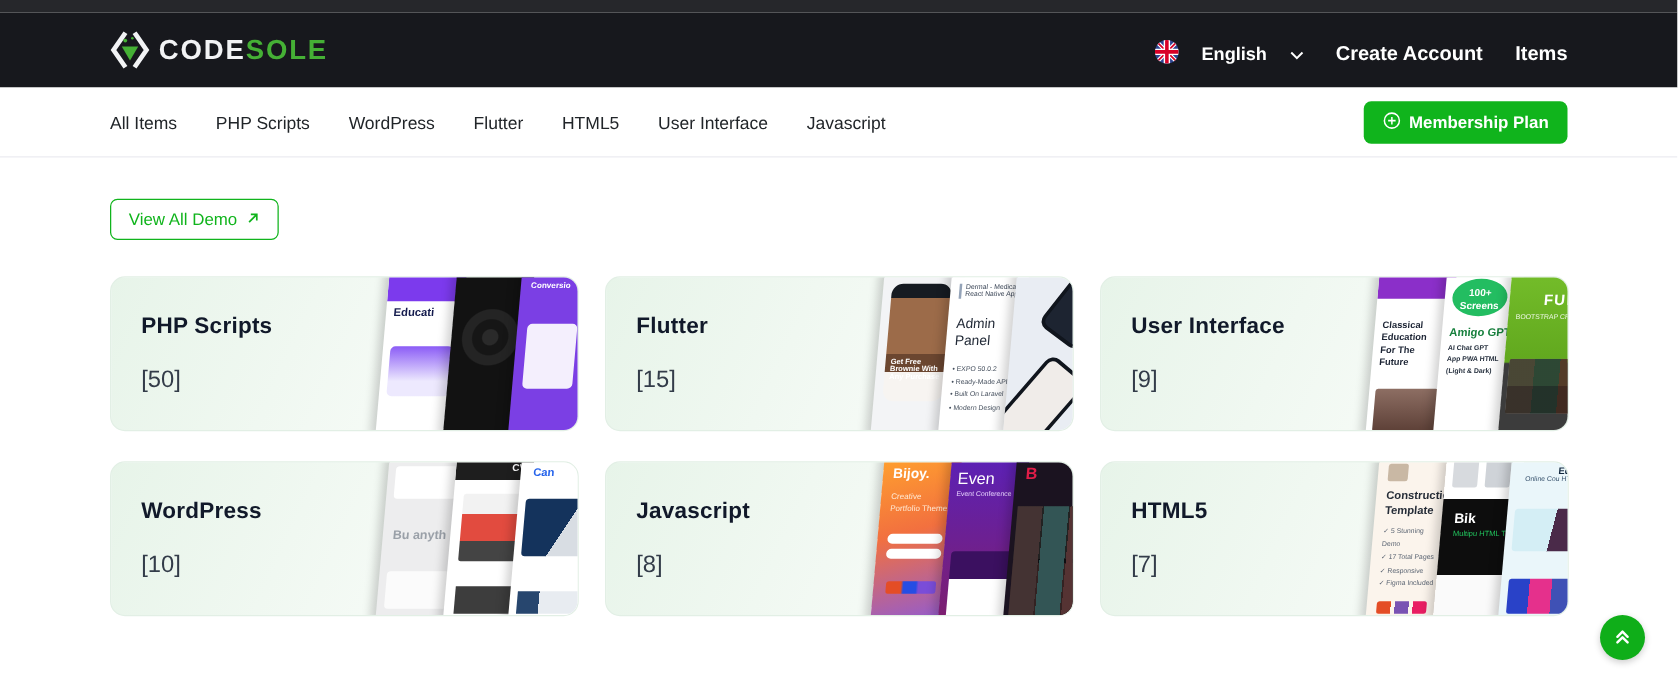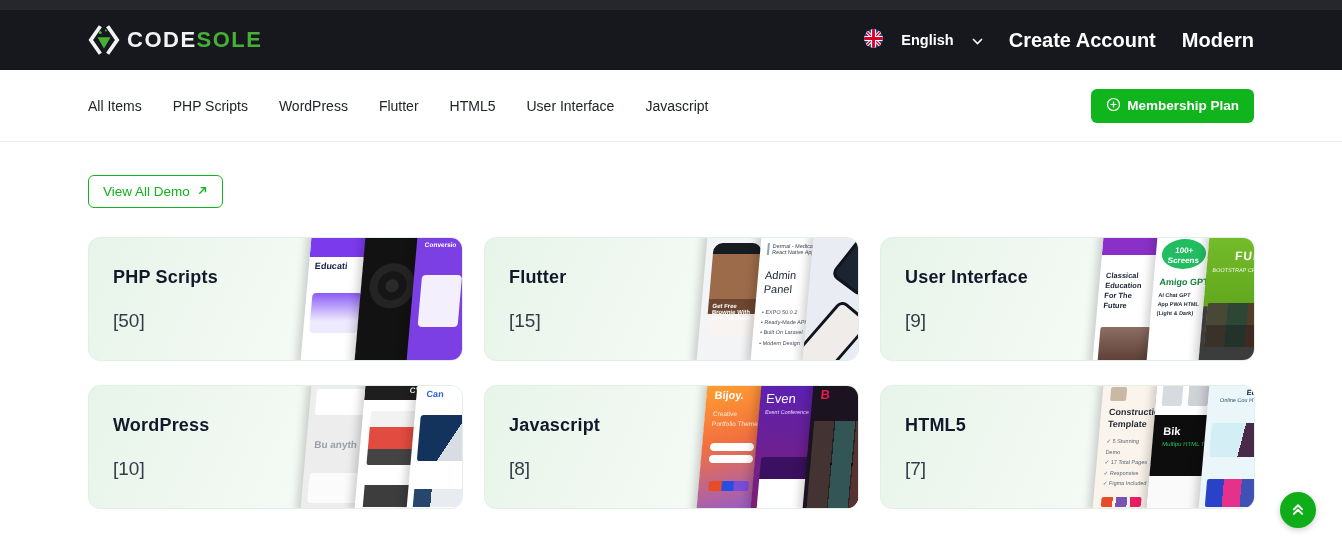--- a/index.html
+++ b/index.html
@@ -3,35 +3,35 @@
 <meta charset="utf-8">
 <style>
   * { margin:0; padding:0; box-sizing:border-box; }
   html,body { width:1342px; height:545px; overflow:hidden; background:#fff;
     font-family:"Liberation Sans", sans-serif; position:relative; }
   .container { width:1166px; margin:0 auto; }
 
   
   .topstrip { height:10px; background:#26272b; }
   .header { height:60px; background:#17181d; display:flex; align-items:center; }
-  .header .container { display:flex; align-items:center; justify-content:space-between; }
+  .header .container { display:flex; align-items:flex-end; justify-content:space-between; }
 
   .logo { display:flex; align-items:center; gap:7px; cursor:pointer; }
   .logo svg { display:block; }
   .logo-text { font-size:22px; font-weight:800; letter-spacing:1.5px; line-height:1; }
   .logo-code { color:#f2f3f5; }
   .logo-sole { color:#45b035; }
 
   .header-right { display:flex; align-items:center; gap:26px; }
   .lang { display:flex; align-items:center; gap:18px; cursor:pointer; }
   .lang-label { color:#fff; font-size:14.5px; font-weight:700; }
-  .hdr-link { color:#fff; font-size:20px; font-weight:700; text-decoration:none; cursor:pointer; }
-
-  
-  .navbar { height:72px; background:#fff; border-bottom:1px solid #ececf1; display:flex; align-items:center; }
+  .hdr-link { color:#fff; font-size:16px; font-weight:700; text-decoration:none; cursor:pointer; }
+
+  
+  .navbar { height:56px; background:#fff; border-bottom:1px solid #ececf1; display:flex; align-items:center; }
   .navbar .container { display:flex; align-items:center; justify-content:space-between; }
   .nav-links { display:flex; align-items:center; gap:31px; }
   .nav-link { color:#212529; font-size:14px; font-weight:500; text-decoration:none; cursor:pointer; }
   .membership-btn { display:flex; align-items:center; gap:6px; background:#10b41c; color:#fff;
     border:none; border-radius:6px; padding:8px 15px; font-size:13.5px; font-weight:700;
     font-family:"Liberation Sans", sans-serif; cursor:pointer; }
 
   
   .section-head { margin-top:33px; display:flex; align-items:center; justify-content:space-between; }
   .section-title { font-size:27px; font-weight:800; color:#212529; letter-spacing:.2px; }
@@ -204,21 +204,21 @@
           </svg>
         </span>
         <span class="lang-label">English</span>
         <span>
           <svg width="11" height="7" viewBox="0 0 11 7">
               <polyline points="1,1 5.5,5.5 10,1" fill="none" stroke="#fff" stroke-width="1.6"></polyline>
             </svg>
         </span>
       </div>
       <a class="hdr-link">Create Account</a>
-      <a class="hdr-link">Modern</a>
+      <a class="hdr-link">Items</a>
     </div>
   </div>
 </div>
 
 <div class="navbar">
   <div class="container">
     <div class="nav-links">
       <a class="nav-link">All Items</a>
       <a class="nav-link">PHP Scripts</a>
       <a class="nav-link">WordPress</a>

